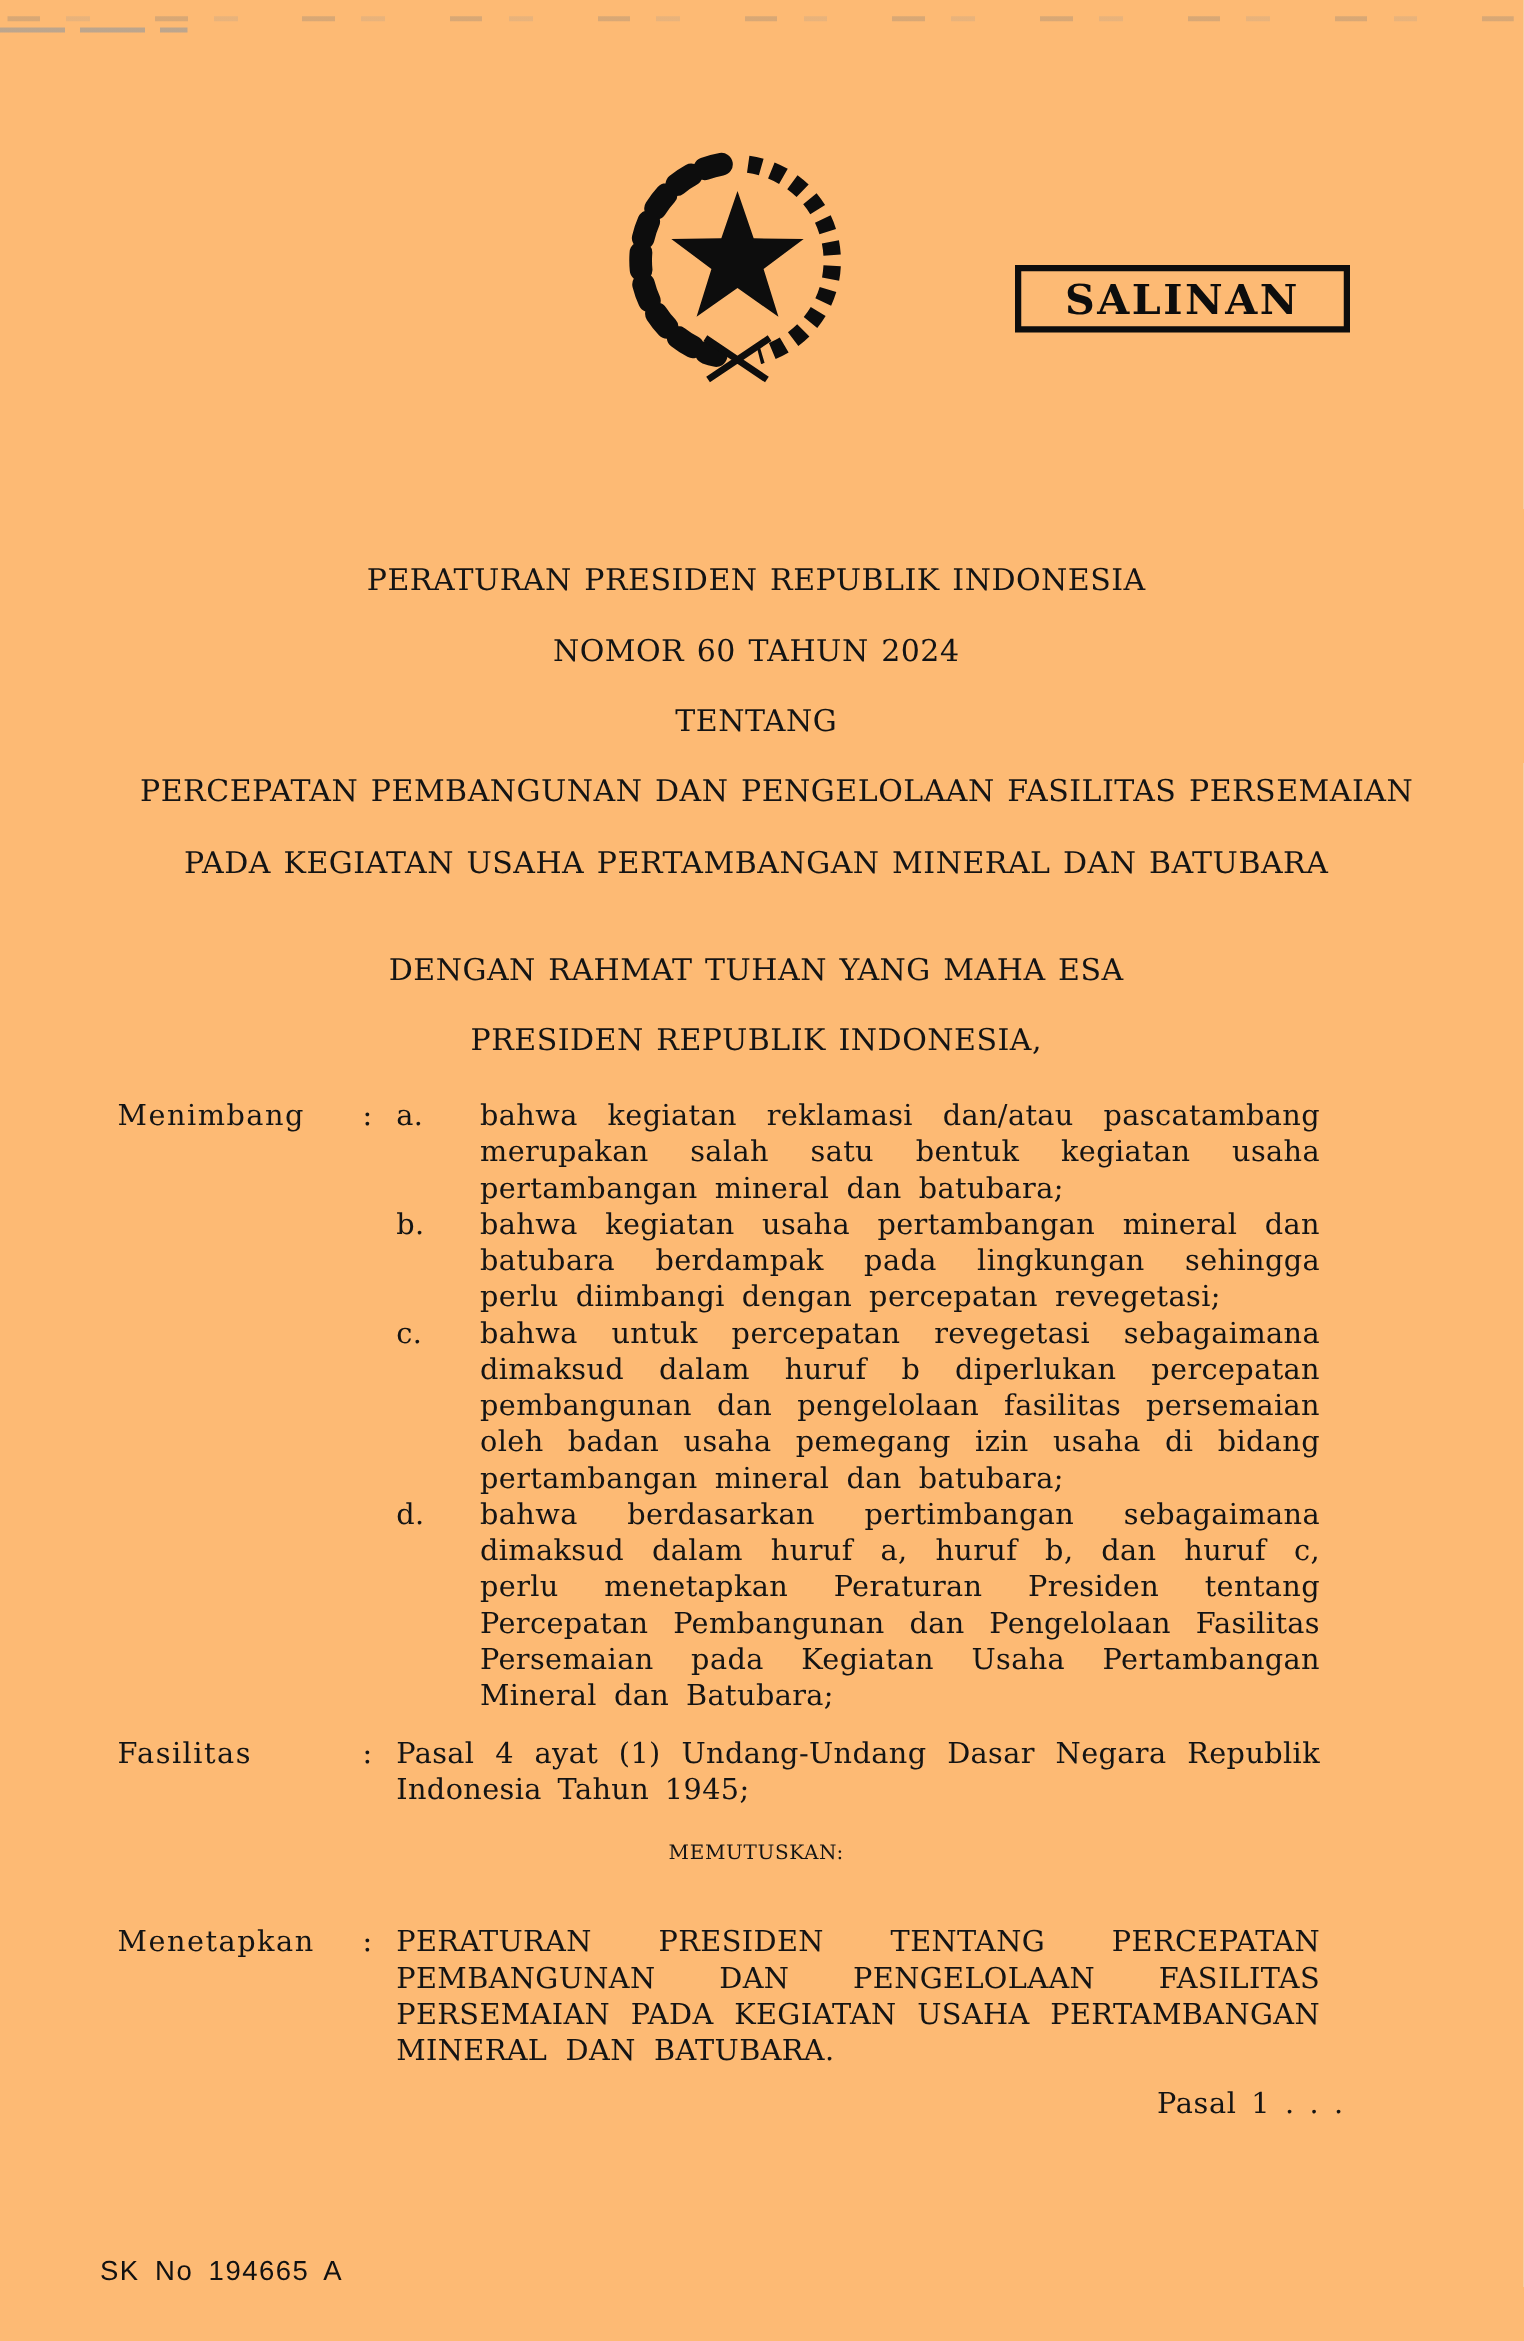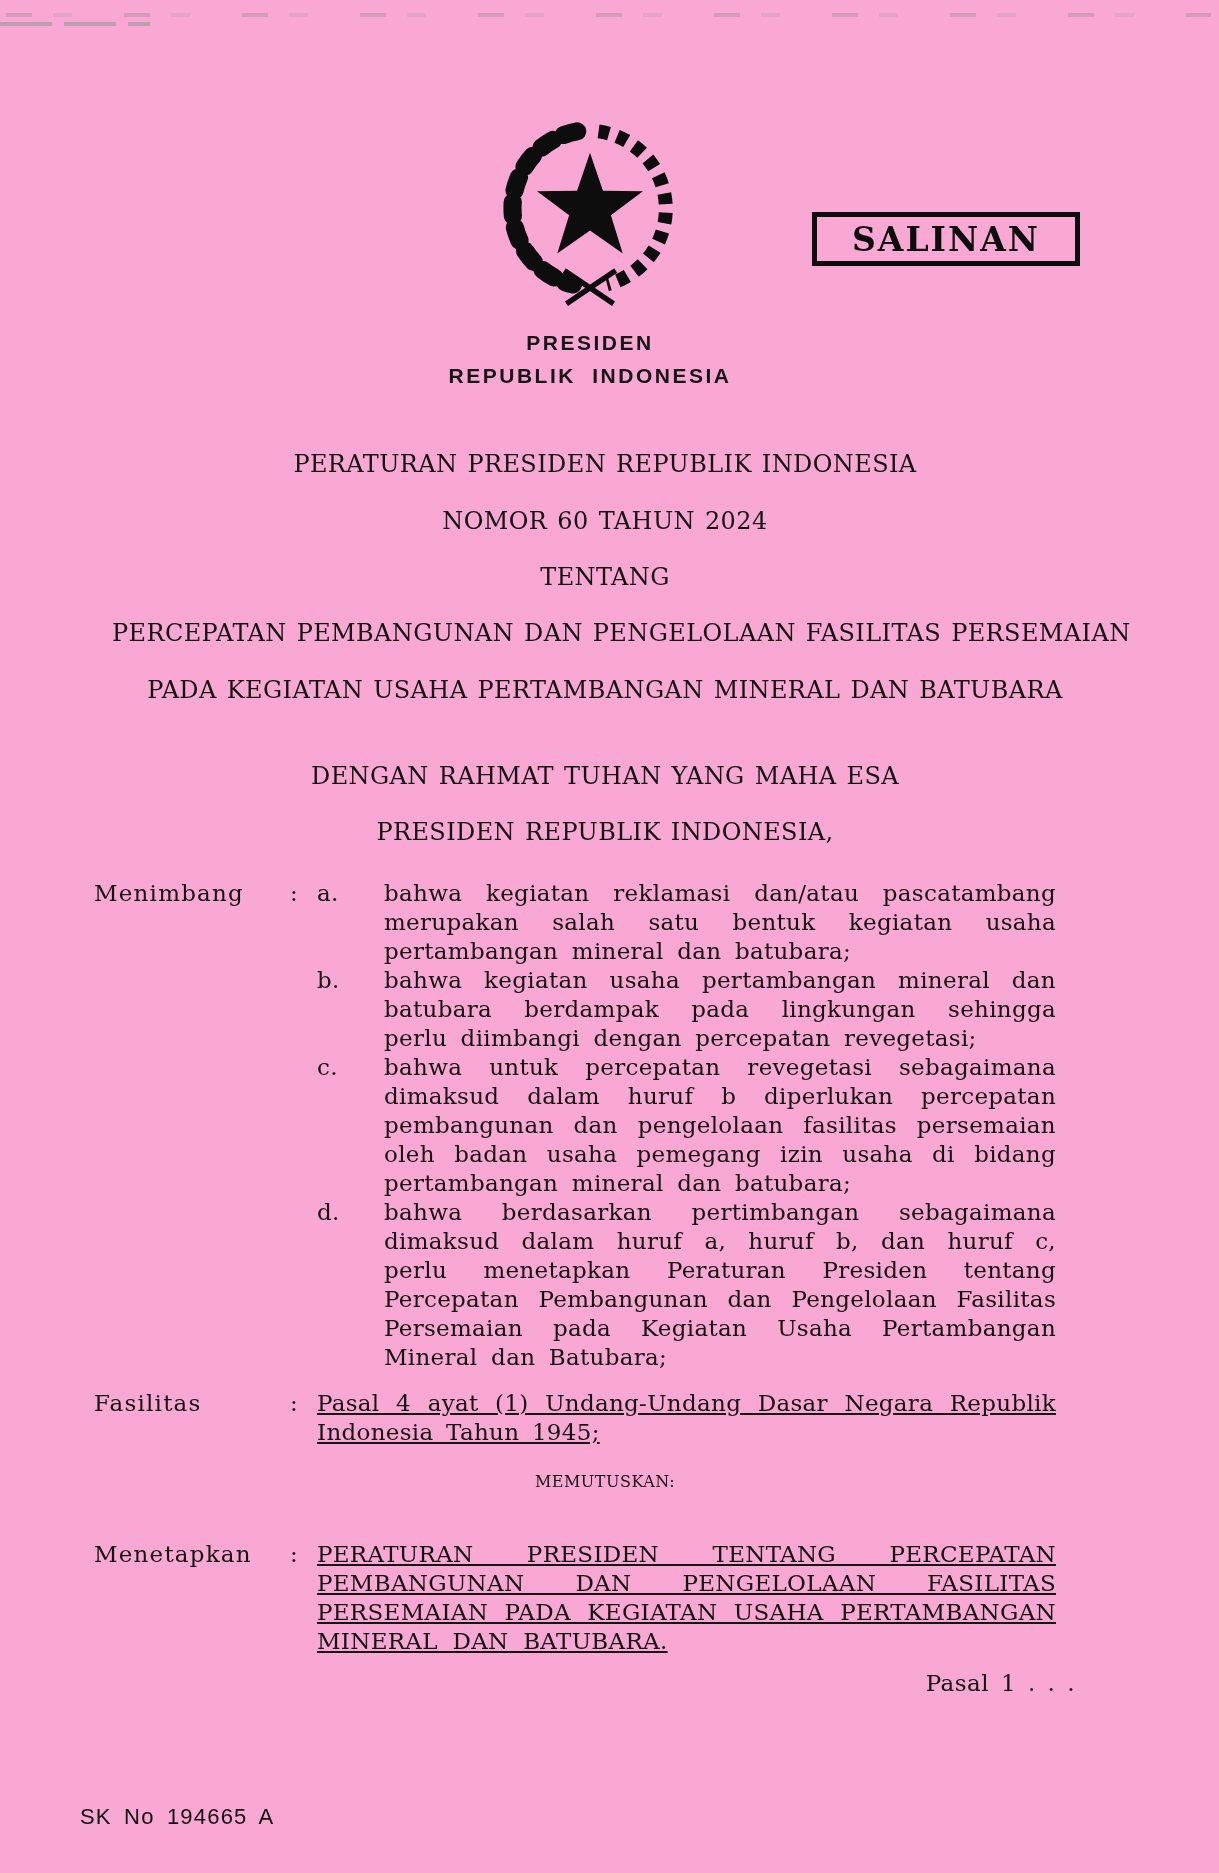--- a/index.html
+++ b/index.html
@@ -1,20 +1,20 @@
 <!DOCTYPE html>
 <html><head>
 <meta charset="utf-8">
 <style>
   html,body { margin:0; padding:0; background:#e8e8e8; }
   .page {
     position:relative;
     width:1219px; height:1873px;
     margin:0 auto;
-    background:#f9a8d4;
+    background:#fdba74;
     color:#141414;
     font-family:"DejaVu Serif", serif;
     overflow:hidden;
   }
 
   
   .scan-dashes{
     position:absolute; left:6px; top:13px; width:1205px; height:4px;
     background:
       repeating-linear-gradient(to right,
@@ -61,21 +61,21 @@
 
   
   .clause{
     position:absolute; left:94px; width:962px;
     display:flex; align-items:flex-start;
     font-size:23px; line-height:29px; letter-spacing:.3px;
   }
   .clause-label{ width:196px; flex:none; letter-spacing:1.2px; }
   .clause-colon{ width:27px; flex:none; }
   .clause-body{ flex:1; }
-  .clause-text{ text-align:justify; word-spacing:5px;text-decoration:underline; }
+  .clause-text{ text-align:justify; word-spacing:5px; }
   .caps{ text-transform:none; word-spacing:7px; }
 
   .item{ display:flex; align-items:flex-start; }
   .item-letter{ width:57px; flex:none; }
   .item-text{ flex:1; text-align:justify; word-spacing:6px;margin-left:10px; }
 
   .decision-heading{
     position:absolute; left:112px; width:986px;
     text-align:center; font-size:16px; letter-spacing:.5px;
   }
@@ -108,24 +108,20 @@
 
     <path d="M 78 181 L 124 150 M 122 181 L 76 150" stroke="#0d0d0d" stroke-width="5" fill="none"></path>
 
     <polygon fill="#0d0d0d" points="100,40 112.1,75.4 149.5,75.9 119.5,98.3 130.6,134.1 100,112.5 69.4,134.1 80.5,98.3 50.5,75.9 87.9,75.4"></polygon>
   </svg>
 
   <div class="stamp">
     <span>SALINAN</span>
   </div>
 
-  <div class="letterhead">
-    <div class="lh1">PRESIDEN</div>
-    <div class="lh2">REPUBLIK INDONESIA</div>
-  </div>
 
   <div class="cline" style="top:450px">PERATURAN PRESIDEN REPUBLIK INDONESIA</div>
   <div class="cline" style="top:507px">NOMOR 60 TAHUN 2024</div>
   <div class="cline" style="top:563px">TENTANG</div>
   <div class="cline" style="top:619px">PERCEPATAN PEMBANGUNAN DAN PENGELOLAAN FASILITAS PERSEMAIAN</div>
   <div class="cline" style="top:676px">PADA KEGIATAN USAHA PERTAMBANGAN MINERAL DAN BATUBARA</div>
   <div class="cline" style="top:762px">DENGAN RAHMAT TUHAN YANG MAHA ESA</div>
   <div class="cline" style="top:818px">PRESIDEN REPUBLIK INDONESIA,</div>
 
   <div class="clause" style="top:879px">

